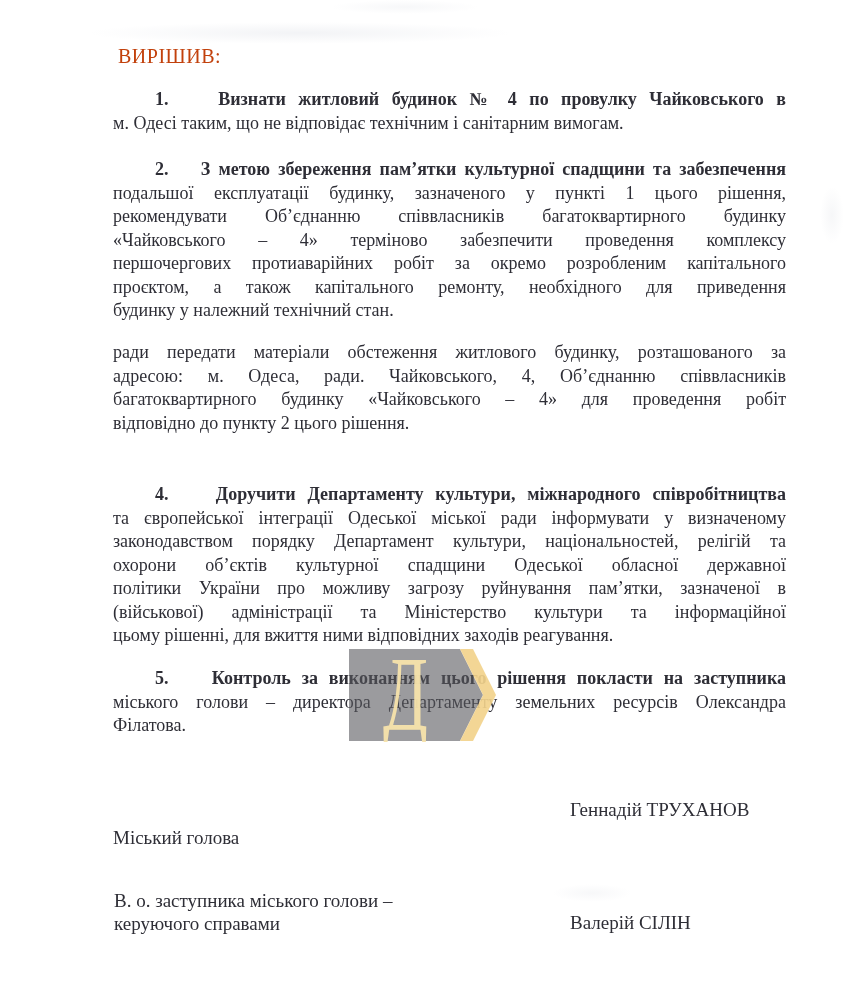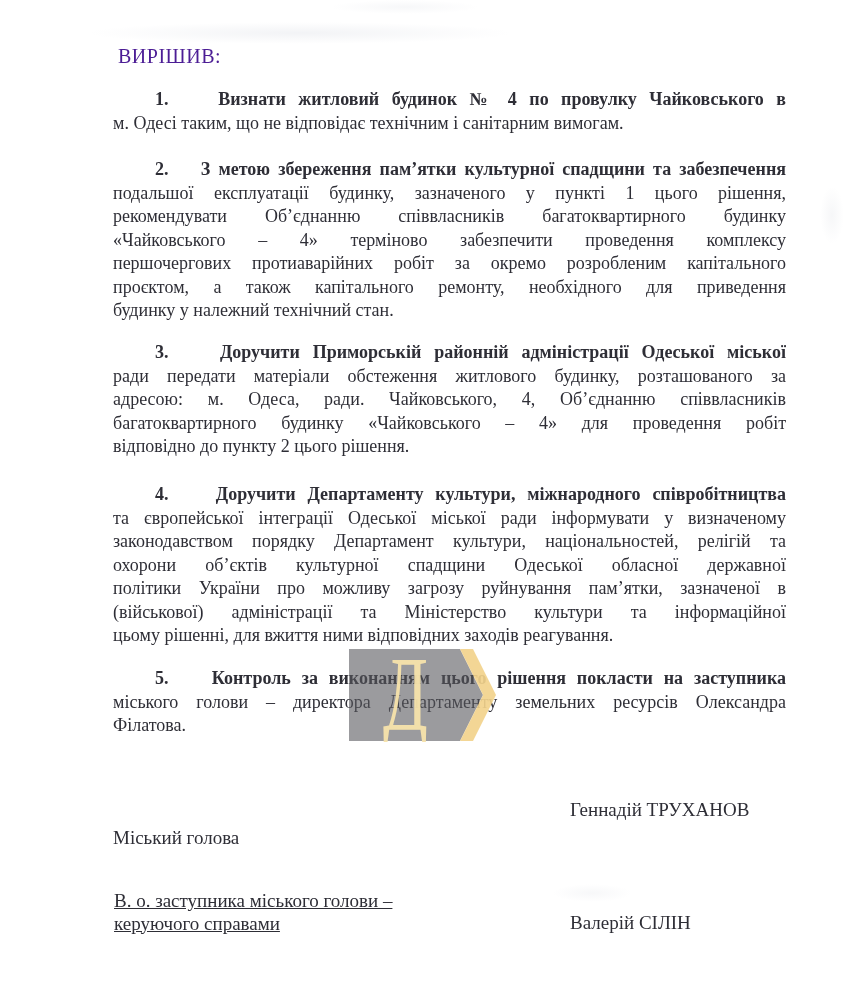--- a/index.html
+++ b/index.html
@@ -4,39 +4,39 @@
 <style>
   html,body{margin:0;padding:0;}
   body{
     width:848px;height:999px;overflow:hidden;background:#ffffff;
     font-family:"Liberation Serif","DejaVu Serif",serif;
     color:#2e2e36;position:relative;
   }
   .page{position:absolute;inset:0;background:#ffffff;}
   .heading{
     position:absolute;left:118px;top:45px;
-    font-size:20px;letter-spacing:0.5px;color:#4c1d95;white-space:nowrap;
+    font-size:20px;letter-spacing:0.5px;color:#c2410c;white-space:nowrap;
   }
   .col{position:absolute;left:113px;width:673px;}
   .para{position:absolute;left:0;width:673px;}
   .para.p0{top:88px;}
   .para.p1{top:158px;}
   .para.p2{top:341px;}
   .para.p3{top:483px;}
   .para.p4{top:667px;}
   .line{
     font-size:18px;line-height:23.5px;height:23.5px;overflow:hidden;
     text-align:justify;text-align-last:justify;white-space:normal;
   }
   .line.last{text-align-last:left;}
   .line.first{padding-left:42px;font-weight:bold;}
   .sig{position:absolute;font-size:19px;white-space:nowrap;}
   .sig-left1{left:113px;top:799px;margin-top:28px;}
   .sig-right1{left:570px;top:799px;}
-  .sig-left2{left:114px;top:890px;line-height:22.5px;text-decoration:underline;}
+  .sig-left2{left:114px;top:890px;line-height:22.5px;}
   .sig-right2{left:570px;top:912px;}
   .watermark{
     position:absolute;left:349px;top:648px;width:147px;height:94px;
     pointer-events:none;z-index:5;
   }
   .artifact{position:absolute;pointer-events:none;}
   .a1{left:85px;top:22px;width:430px;height:22px;
       background:radial-gradient(ellipse at 50% 50%,rgba(150,158,178,0.12),rgba(150,158,178,0) 70%);}
   .a2{left:330px;top:0;width:150px;height:14px;
       background:radial-gradient(ellipse at 50% 50%,rgba(150,158,178,0.08),rgba(150,158,178,0) 70%);}
@@ -60,21 +60,20 @@
     <div class="para p1">
         <div class="line first">2.&nbsp;&nbsp;&nbsp;&nbsp;З метою збереження пам’ятки культурної спадщини та забезпечення</div>
         <div class="line">подальшої експлуатації будинку, зазначеного у пункті 1 цього рішення,</div>
         <div class="line">рекомендувати Об’єднанню співвласників багатоквартирного будинку</div>
         <div class="line">«Чайковського – 4» терміново забезпечити проведення комплексу</div>
         <div class="line">першочергових протиаварійних робіт за окремо розробленим капітального</div>
         <div class="line">проєктом, а також капітального ремонту, необхідного для приведення</div>
         <div class="line last">будинку у належний технічний стан.</div>
       </div>
     <div class="para p2">
-        <div class="line first">3.&nbsp;&nbsp;&nbsp;&nbsp;Доручити Приморській районній адміністрації Одеської міської</div>
         <div class="line">ради передати матеріали обстеження житлового будинку, розташованого за</div>
         <div class="line">адресою: м. Одеса, ради. Чайковського, 4, Об’єднанню співвласників</div>
         <div class="line">багатоквартирного будинку «Чайковського – 4» для проведення робіт</div>
         <div class="line last">відповідно до пункту 2 цього рішення.</div>
       </div>
     <div class="para p3">
         <div class="line first">4.&nbsp;&nbsp;&nbsp;&nbsp;Доручити Департаменту культури, міжнародного співробітництва</div>
         <div class="line">та європейської інтеграції Одеської міської ради інформувати у визначеному</div>
         <div class="line">законодавством порядку Департамент культури, національностей, релігій та</div>
         <div class="line">охорони об’єктів культурної спадщини Одеської обласної державної</div>

